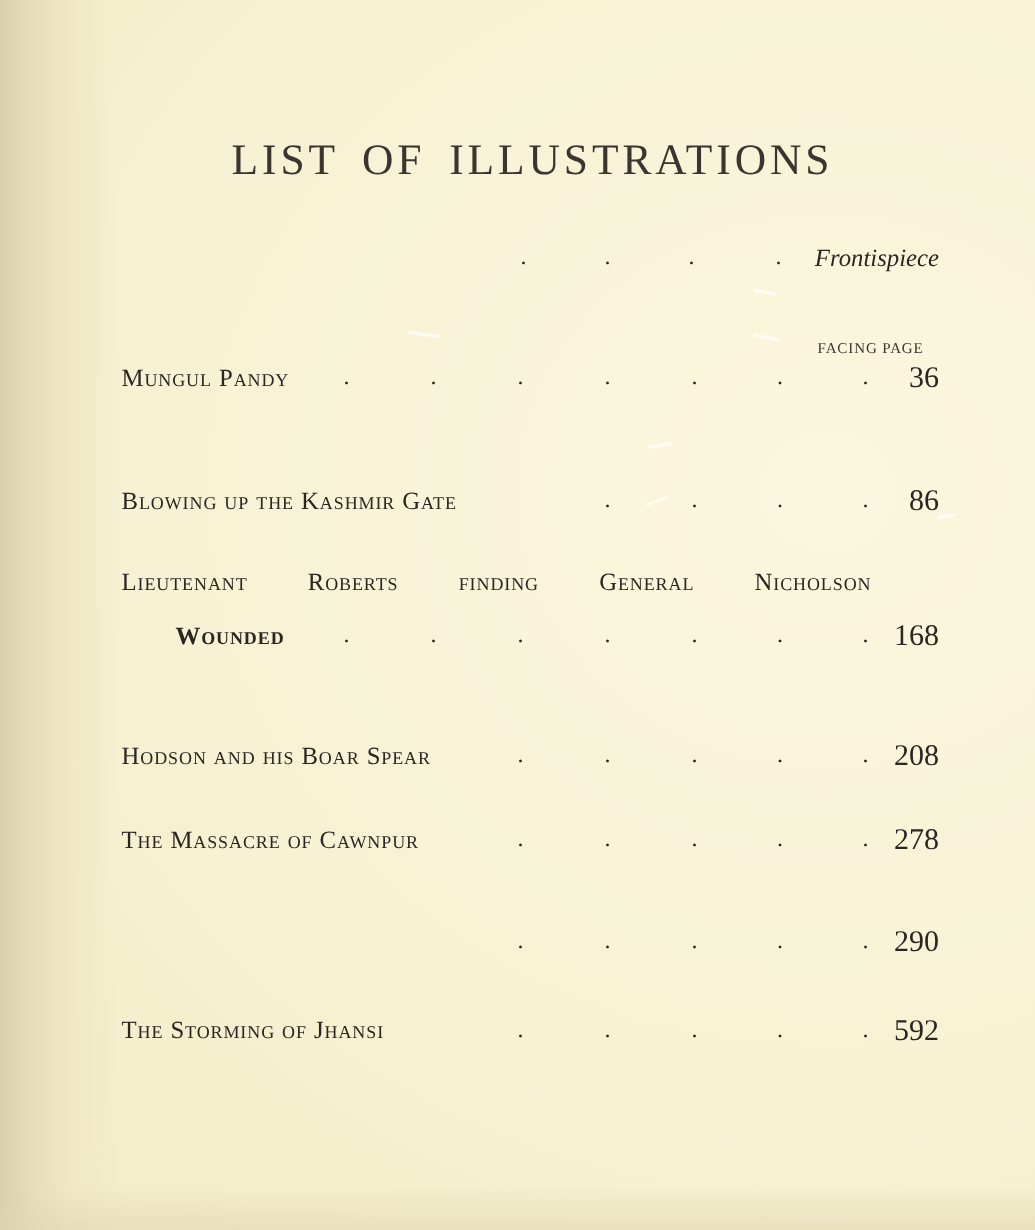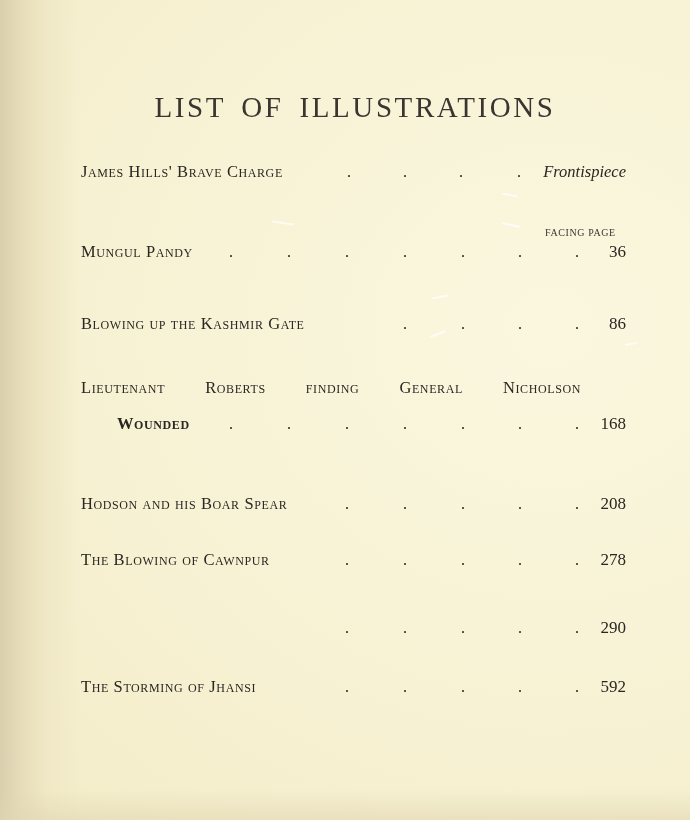--- a/index.html
+++ b/index.html
@@ -65,21 +65,21 @@
     .label.indent { left: 36px; font-weight: bold; }
     .dot {
       position: absolute;
       top: 0;
       font-size: 16px;
     }
     .page-num {
       position: absolute;
       right: 0;
       top: 0;
-      font-size: 17px;
+      font-size: 20px;
     }
     .page-num.italic {
       font-style: italic;
       font-size: 16.5px;
     }
     .facing {
       position: absolute;
       left: 545px; top: 227px;
       font-size: 10px;
       letter-spacing: 0.6px;
@@ -117,21 +117,20 @@
   <div class="mark" style="left:272px; top:222px; width:22px; transform:rotate(8deg);"></div>
   <div class="mark" style="left:502px; top:194px; width:16px; transform:rotate(10deg);"></div>
   <div class="mark" style="left:502px; top:224px; width:18px; transform:rotate(12deg);"></div>
   <div class="mark" style="left:432px; top:296px; width:16px; transform:rotate(-10deg);"></div>
   <div class="mark" style="left:430px; top:333px; width:16px; transform:rotate(-20deg);"></div>
   <div class="mark" style="left:625px; top:343px; width:12px; transform:rotate(-10deg);"></div>
 
   <h1 class="title">LIST OF ILLUSTRATIONS</h1>
 
   <div class="entry" style="top:160px;">
-    <span class="label">James Hills' Brave Charge</span>
     <span class="dot" style="left:266px;">.</span>
     <span class="dot" style="left:322px;">.</span>
     <span class="dot" style="left:378px;">.</span>
     <span class="dot" style="left:436px;">.</span>
     <span class="page-num italic">Frontispiece</span>
   </div>
 
   <div class="facing">FACING PAGE</div>
 
   <div class="entry" style="top:240px;text-decoration:underline;">
@@ -139,21 +138,21 @@
     <span class="dot" style="left:148px;">.</span>
     <span class="dot" style="left:206px;">.</span>
     <span class="dot" style="left:264px;">.</span>
     <span class="dot" style="left:322px;">.</span>
     <span class="dot" style="left:380px;">.</span>
     <span class="dot" style="left:437px;">.</span>
     <span class="dot" style="left:494px;">.</span>
     <span class="page-num">36</span>
   </div>
 
-  <div class="entry" style="top:312px;">
+  <div class="entry" style="top:322px;">
     <span class="label">Blowing up the Kashmir Gate</span>
     <span class="dot" style="left:322px;">.</span>
     <span class="dot" style="left:380px;">.</span>
     <span class="dot" style="left:437px;">.</span>
     <span class="dot" style="left:494px;">.</span>
     <span class="page-num">86</span>
   </div>
 
   <div class="spread-line">
     <span>Lieutenant</span>
@@ -178,21 +177,21 @@
     <span class="label">Hodson and his Boar Spear</span>
     <span class="dot" style="left:264px;">.</span>
     <span class="dot" style="left:322px;">.</span>
     <span class="dot" style="left:380px;">.</span>
     <span class="dot" style="left:437px;">.</span>
     <span class="dot" style="left:494px;">.</span>
     <span class="page-num">208</span>
   </div>
 
   <div class="entry" style="top:548px;">
-    <span class="label">The Blowing of Cawnpur</span>
+    <span class="label">The Massacre of Cawnpur</span>
     <span class="dot" style="left:264px;">.</span>
     <span class="dot" style="left:322px;">.</span>
     <span class="dot" style="left:380px;">.</span>
     <span class="dot" style="left:437px;">.</span>
     <span class="dot" style="left:494px;">.</span>
     <span class="page-num">278</span>
   </div>
 
   <div class="entry" style="top:616px;">
     <span class="dot" style="left:264px;">.</span>

